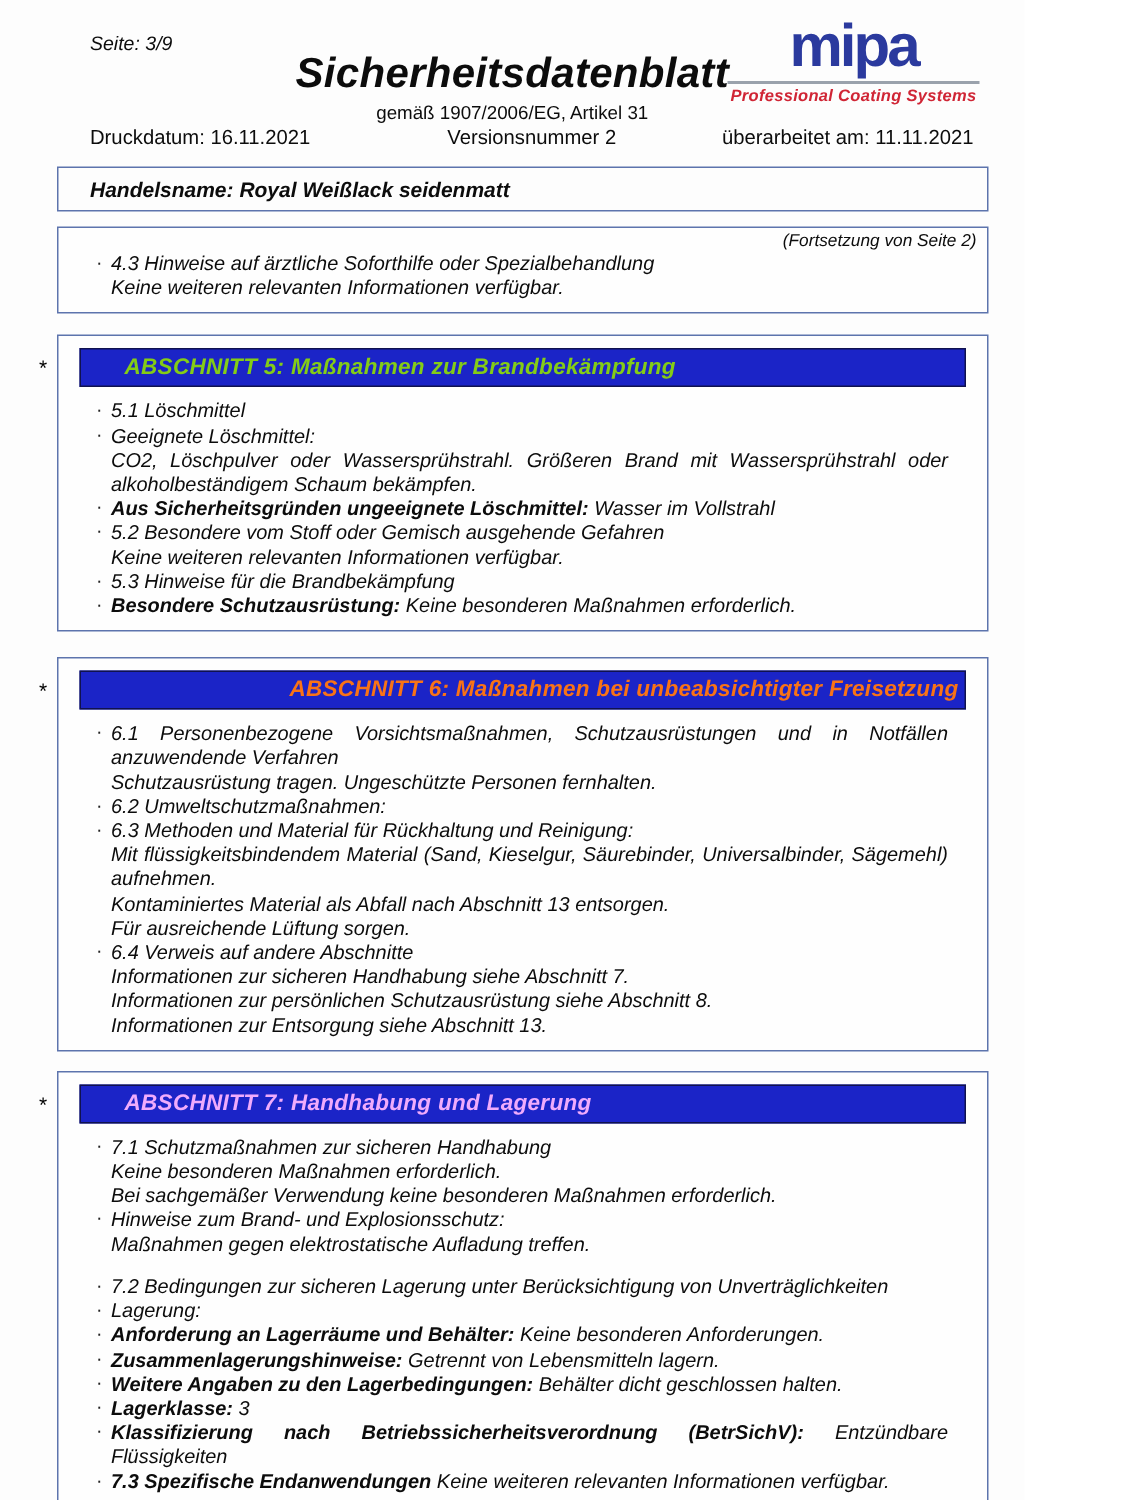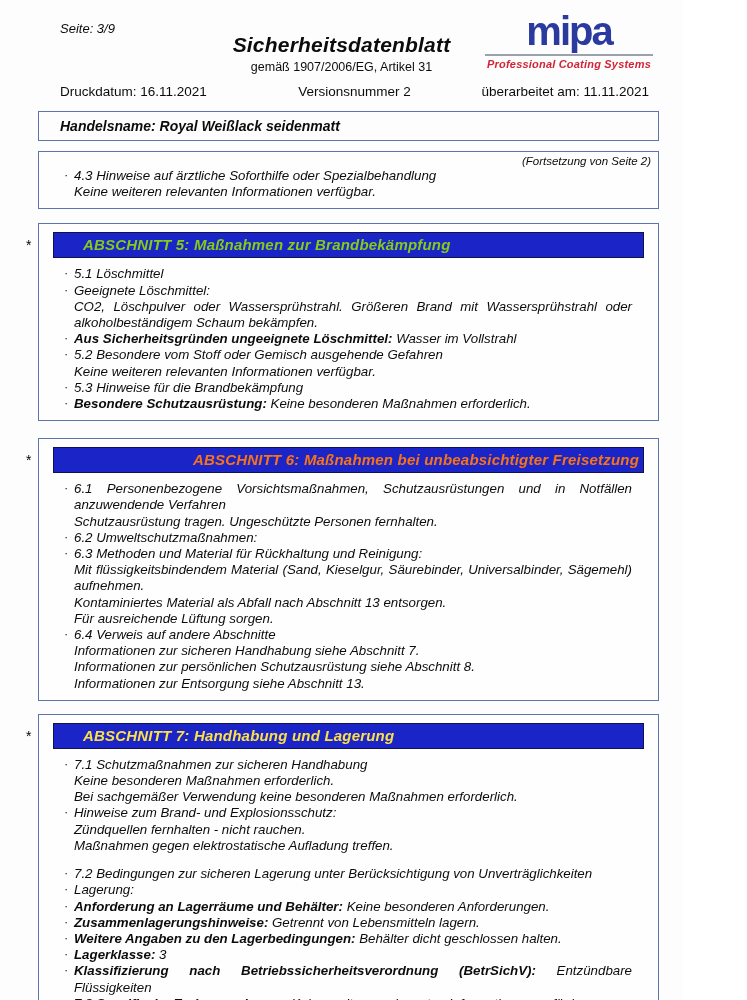--- a/index.html
+++ b/index.html
@@ -17,21 +17,21 @@
   
   .header { position: relative; height: 106px; margin: 0 -24px 0 -38px; }
   .page-num {
     position: absolute; left: 60px; top: 21px;
     font-size: 13px; font-style: italic;
   }
   .title-wrap {
     position: absolute; left: 0; right: 0; top: 33px;
     text-align: center;
   }
-  .doc-title { font-size: 21px; font-weight: bold; font-style: italic; letter-spacing: 0.2px; }
+  .doc-title { font-size: 28px; font-weight: bold; font-style: italic; letter-spacing: 0.2px; }
   .doc-subtitle { font-size: 12.5px; margin-top: 3px; }
   .logo {
     position: absolute; right: 30px; top: 9px; width: 168px;
     text-align: center;
   }
   .logo-word {
     font-size: 40px; font-weight: bold; line-height: 44px;
     letter-spacing: -2px;
   }
   .logo-line { height: 2px; margin-top: 1px; }
@@ -149,27 +149,26 @@
         <div class="row plain"><span class="val">Für ausreichende Lüftung sorgen.</span></div>
         <div class="row heading"><span class="bullet">·</span><span class="val">6.4 Verweis auf andere Abschnitte</span></div>
         <div class="row plain"><span class="val">Informationen zur sicheren Handhabung siehe Abschnitt 7.</span></div>
         <div class="row plain"><span class="val">Informationen zur persönlichen Schutzausrüstung siehe Abschnitt 8.</span></div>
         <div class="row plain"><span class="val">Informationen zur Entsorgung siehe Abschnitt 13.</span></div>
       </div>
   </div>
 
   <div class="sec-box mt-s7" style="border-color: rgb(93, 116, 173);">
     <span class="star">*</span>
-    <div class="sec-bar" style="background: rgb(27, 36, 199); border-color: rgb(16, 18, 79); color: #fde047;">ABSCHNITT 7: Handhabung und Lagerung</div>
+    <div class="sec-bar" style="background: rgb(27, 36, 199); border-color: rgb(16, 18, 79); color: #f0abfc;">ABSCHNITT 7: Handhabung und Lagerung</div>
     <div class="sec-body">
         <div class="row heading"><span class="bullet">·</span><span class="val">7.1 Schutzmaßnahmen zur sicheren Handhabung</span></div>
         <div class="row plain"><span class="val">Keine besonderen Maßnahmen erforderlich.</span></div>
         <div class="row plain"><span class="val">Bei sachgemäßer Verwendung keine besonderen Maßnahmen erforderlich.</span></div>
         <div class="row heading"><span class="bullet">·</span><span class="val">Hinweise zum Brand- und Explosionsschutz:</span></div>
-        <div class="row plain"><span class="val">Zündquellen fernhalten - nicht rauchen.</span></div>
         <div class="row plain"><span class="val">Maßnahmen gegen elektrostatische Aufladung treffen.</span></div>
         <div class="row gap"></div>
         <div class="row heading"><span class="bullet">·</span><span class="val">7.2 Bedingungen zur sicheren Lagerung unter Berücksichtigung von Unverträglichkeiten</span></div>
         <div class="row heading"><span class="bullet">·</span><span class="val">Lagerung:</span></div>
         <div class="row labelvalue"><span class="bullet">·</span><span class="lbl">Anforderung an Lagerräume und Behälter: </span><span class="val">Keine besonderen Anforderungen.</span></div>
         <div class="row labelvalue"><span class="bullet">·</span><span class="lbl">Zusammenlagerungshinweise: </span><span class="val">Getrennt von Lebensmitteln lagern.</span></div>
         <div class="row labelvalue"><span class="bullet">·</span><span class="lbl">Weitere Angaben zu den Lagerbedingungen: </span><span class="val">Behälter dicht geschlossen halten.</span></div>
         <div class="row labelvalue"><span class="bullet">·</span><span class="lbl">Lagerklasse: </span><span class="val">3</span></div>
         <div class="row labelvalue"><span class="bullet">·</span><span class="lbl">Klassifizierung nach Betriebssicherheitsverordnung (BetrSichV): </span><span class="val">Entzündbare Flüssigkeiten</span></div>
         <div class="row labelvalue"><span class="bullet">·</span><span class="lbl">7.3 Spezifische Endanwendungen </span><span class="val">Keine weiteren relevanten Informationen verfügbar.</span></div>

